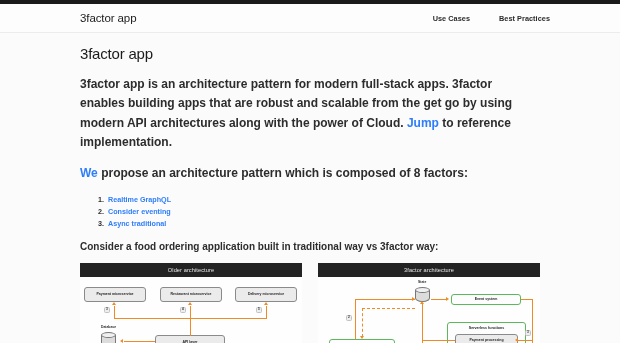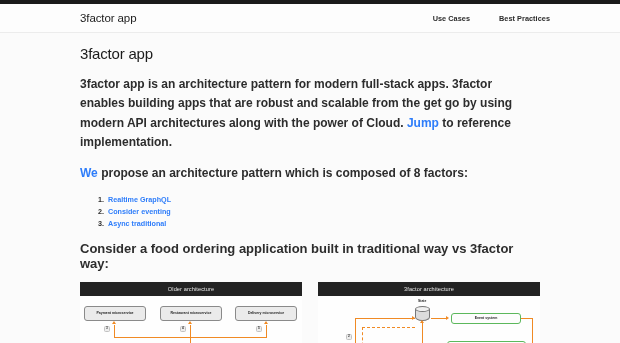--- a/index.html
+++ b/index.html
@@ -65,21 +65,21 @@
     padding-left: 26px;
     font-size: 7.2px;
     font-weight: 700;
     line-height: 1.66;
     color: #2d2d2d;
   }
   ol.factors li { padding-left: 2px; }
   ol.factors li a { color: #2e7dfa; text-decoration: none; font-weight: 700; }
 
   p.consider {
-    font-size: 13px;
+    font-size: 10px;
     font-weight: 700;
     color: #2d2d2d;
     margin-bottom: 11px;
   }
 
   
   .diagrams { display: flex; gap: 16px; }
   .diagram { width: 223px; }
   .diagram-header {
     background: #232323;

